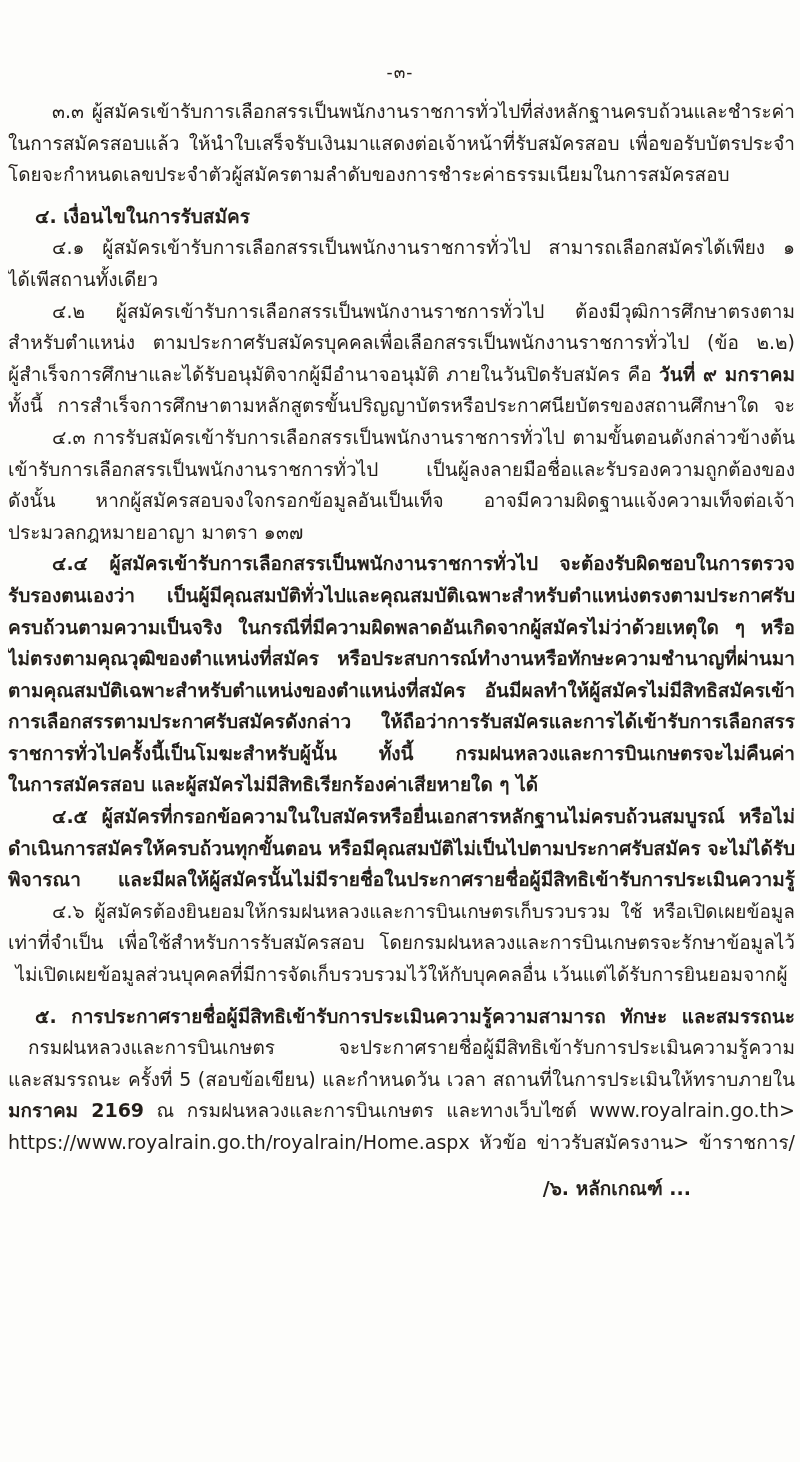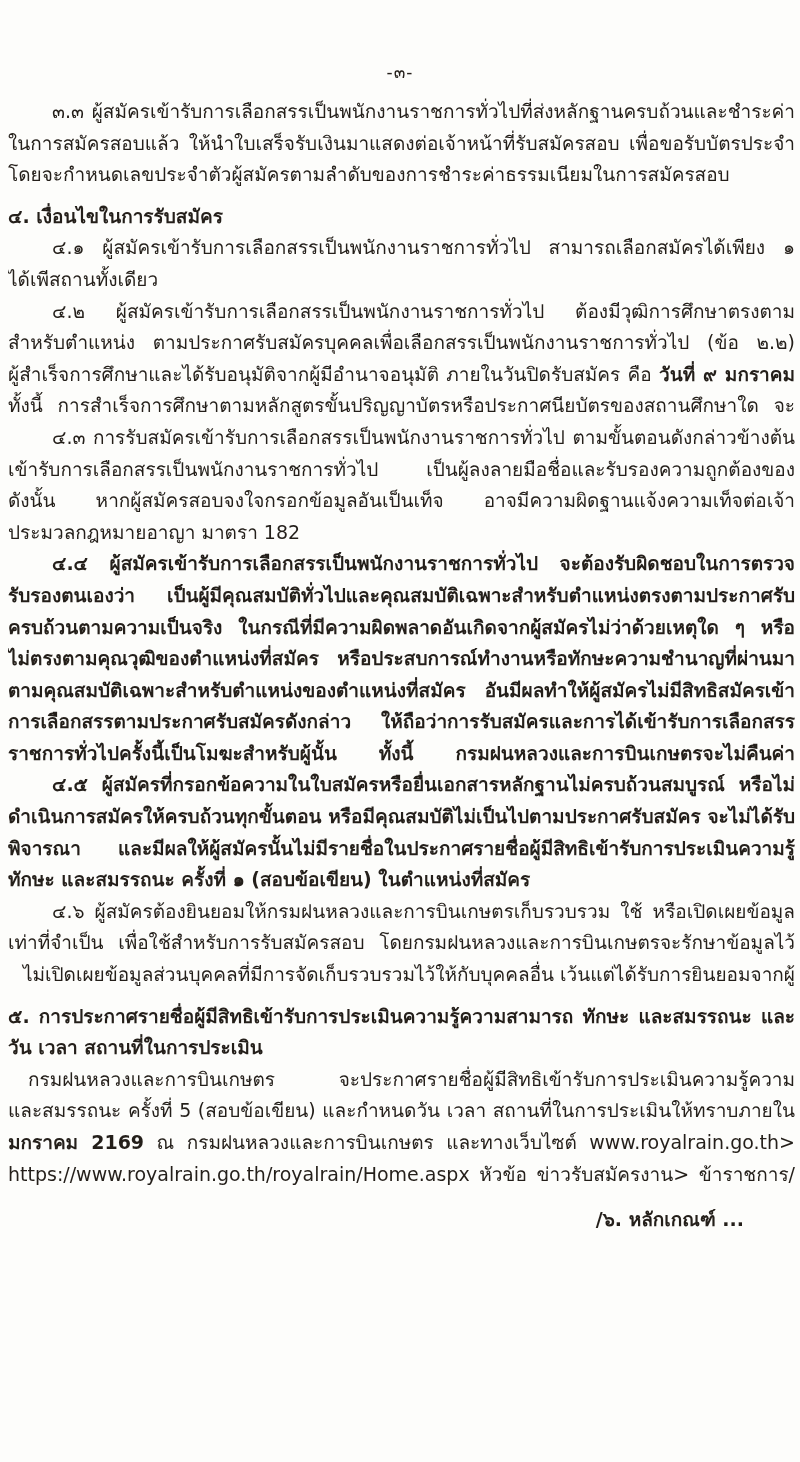--- a/index.html
+++ b/index.html
@@ -21,40 +21,40 @@
     text-align:center;
     font-size:17px;
     line-height:20px;
     letter-spacing:1px;
   }
   .doc-body{
     padding:14px 5px 0 8px;
     font-size:19px;
   }
   .block{margin:0;}
-  .block.heading{font-weight:700; margin-top:10px;}
+  .block.heading{font-weight:700; margin-top:10px;margin-left:27px;}
   .block.heavy{font-weight:600;}
   .line{
     height:31.6px;
     line-height:31.6px;
     overflow:hidden;
     text-align:justify;
     text-align-last:justify;
     white-space:normal;
   }
   .line.last{
-    text-align:right;
+    text-align:center;
     text-align-last:left;
   }
   .line.indent-item{text-indent:44px;}
   .line.indent-small{text-indent:20px;}
   .b{font-weight:700;}
   .footer-note{
     margin-top:14px;
-    padding-right:56px;
+    padding-right:109px;
     text-align:right;
     font-size:19px;
     font-weight:600;
   }
 </style>
 </head>
 <body>
 
 <div class="page">
   <div class="page-number">-๓-</div>
@@ -75,45 +75,44 @@
       <div class="block para">
         <div class="line indent-item"><span>๔.๒ ผู้สมัครเข้ารับการเลือกสรรเป็นพนักงานราชการทั่วไป ต้องมีวุฒิการศึกษาตรงตามคุณสมบัติเฉพาะ</span></div>
         <div class="line"><span>สำหรับตำแหน่ง ตามประกาศรับสมัครบุคคลเพื่อเลือกสรรเป็นพนักงานราชการทั่วไป (ข้อ ๒.๒) โดยเป็น</span></div>
         <div class="line"><span>ผู้สำเร็จการศึกษาและได้รับอนุมัติจากผู้มีอำนาจอนุมัติ ภายในวันปิดรับสมัคร คือ </span><span class="b">วันที่ ๙ มกราคม ๒๕๖๙</span></div>
         <div class="line"><span>ทั้งนี้ การสำเร็จการศึกษาตามหลักสูตรขั้นปริญญาบัตรหรือประกาศนียบัตรของสถานศึกษาใด จะถือตาม</span></div>
       </div>
       <div class="block para">
         <div class="line indent-item"><span>๔.๓ การรับสมัครเข้ารับการเลือกสรรเป็นพนักงานราชการทั่วไป ตามขั้นตอนดังกล่าวข้างต้น ถือว่าผู้สมัคร</span></div>
         <div class="line"><span>เข้ารับการเลือกสรรเป็นพนักงานราชการทั่วไป เป็นผู้ลงลายมือชื่อและรับรองความถูกต้องของข้อมูลดังกล่าว</span></div>
         <div class="line"><span>ดังนั้น หากผู้สมัครสอบจงใจกรอกข้อมูลอันเป็นเท็จ อาจมีความผิดฐานแจ้งความเท็จต่อเจ้าพนักงานตาม</span></div>
-        <div class="line last"><span>ประมวลกฎหมายอาญา มาตรา 182</span></div>
+        <div class="line last"><span>ประมวลกฎหมายอาญา มาตรา ๑๓๗</span></div>
       </div>
       <div class="block para heavy">
         <div class="line indent-item"><span>๔.๔ ผู้สมัครเข้ารับการเลือกสรรเป็นพนักงานราชการทั่วไป จะต้องรับผิดชอบในการตรวจสอบและ</span></div>
         <div class="line"><span>รับรองตนเองว่า เป็นผู้มีคุณสมบัติทั่วไปและคุณสมบัติเฉพาะสำหรับตำแหน่งตรงตามประกาศรับสมัครจริง</span></div>
         <div class="line"><span>ครบถ้วนตามความเป็นจริง ในกรณีที่มีความผิดพลาดอันเกิดจากผู้สมัครไม่ว่าด้วยเหตุใด ๆ หรือวุฒิการศึกษา</span></div>
         <div class="line"><span>ไม่ตรงตามคุณวุฒิของตำแหน่งที่สมัคร หรือประสบการณ์ทำงานหรือทักษะความชำนาญที่ผ่านมาไม่ตรง</span></div>
         <div class="line"><span>ตามคุณสมบัติเฉพาะสำหรับตำแหน่งของตำแหน่งที่สมัคร อันมีผลทำให้ผู้สมัครไม่มีสิทธิสมัครเข้ารับ</span></div>
         <div class="line"><span>การเลือกสรรตามประกาศรับสมัครดังกล่าว ให้ถือว่าการรับสมัครและการได้เข้ารับการเลือกสรรเป็นพนักงาน</span></div>
         <div class="line"><span>ราชการทั่วไปครั้งนี้เป็นโมฆะสำหรับผู้นั้น ทั้งนี้ กรมฝนหลวงและการบินเกษตรจะไม่คืนค่าธรรมเนียม</span></div>
+        <div class="line last"><span>ในการสมัครสอบ และผู้สมัครไม่มีสิทธิเรียกร้องค่าเสียหายใด ๆ ได้</span></div>
       </div>
       <div class="block para heavy">
         <div class="line indent-item"><span>๔.๕ ผู้สมัครที่กรอกข้อความในใบสมัครหรือยื่นเอกสารหลักฐานไม่ครบถ้วนสมบูรณ์ หรือไม่ได้</span></div>
         <div class="line"><span>ดำเนินการสมัครให้ครบถ้วนทุกขั้นตอน หรือมีคุณสมบัติไม่เป็นไปตามประกาศรับสมัคร จะไม่ได้รับการ</span></div>
         <div class="line"><span>พิจารณา และมีผลให้ผู้สมัครนั้นไม่มีรายชื่อในประกาศรายชื่อผู้มีสิทธิเข้ารับการประเมินความรู้ความสามารถ</span></div>
-        <div class="line last"><span>ทักษะ และสมรรถนะ ครั้งที่ ๑ (สอบข้อเขียน) ในตำแหน่งที่สมัคร</span></div>
       </div>
       <div class="block para">
         <div class="line indent-item"><span>๔.๖ ผู้สมัครต้องยินยอมให้กรมฝนหลวงและการบินเกษตรเก็บรวบรวม ใช้ หรือเปิดเผยข้อมูลส่วนบุคคล</span></div>
         <div class="line"><span>เท่าที่จำเป็น เพื่อใช้สำหรับการรับสมัครสอบ โดยกรมฝนหลวงและการบินเกษตรจะรักษาข้อมูลไว้เป็นความลับ</span></div>
         <div class="line last"><span>ไม่เปิดเผยข้อมูลส่วนบุคคลที่มีการจัดเก็บรวบรวมไว้ให้กับบุคคลอื่น เว้นแต่ได้รับการยินยอมจากผู้สมัคร</span></div>
       </div>
       <div class="block heading">
         <div class="line"><span>๕. การประกาศรายชื่อผู้มีสิทธิเข้ารับการประเมินความรู้ความสามารถ ทักษะ และสมรรถนะ และกำหนด</span></div>
-        <div class="line last"><span>วัน เวลา สถานที่ในการประเมิน</span></div>
       </div>
       <div class="block para">
         <div class="line indent-small"><span>กรมฝนหลวงและการบินเกษตร จะประกาศรายชื่อผู้มีสิทธิเข้ารับการประเมินความรู้ความสามารถ ทักษะ</span></div>
         <div class="line"><span>และสมรรถนะ ครั้งที่ 5 (สอบข้อเขียน) และกำหนดวัน เวลา สถานที่ในการประเมินให้ทราบภายใน</span></div>
         <div class="line"><span class="b">มกราคม 2169</span><span> ณ กรมฝนหลวงและการบินเกษตร และทางเว็บไซต์ www.royalrain.go.th&gt; เข้าสู่เว็บไซต์&gt; หรือ</span></div>
         <div class="line"><span>https://www.royalrain.go.th/royalrain/Home.aspx หัวข้อ ข่าวรับสมัครงาน&gt; ข้าราชการ/ลูกจ้างประจำ/</span></div>
       </div>
     </div>
 
   <div class="footer-note">/๖. หลักเกณฑ์ ...</div>

